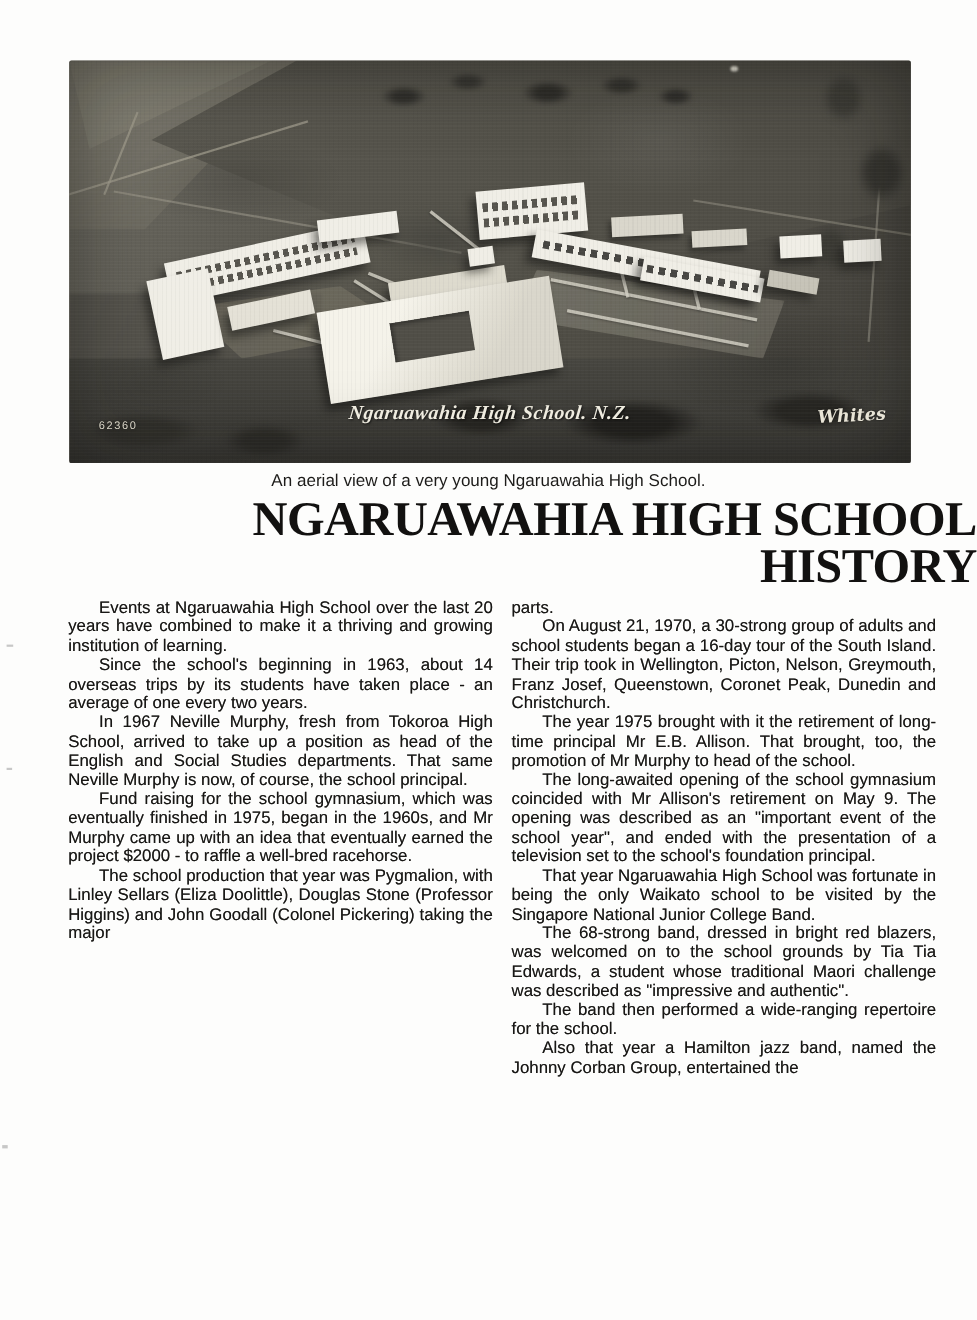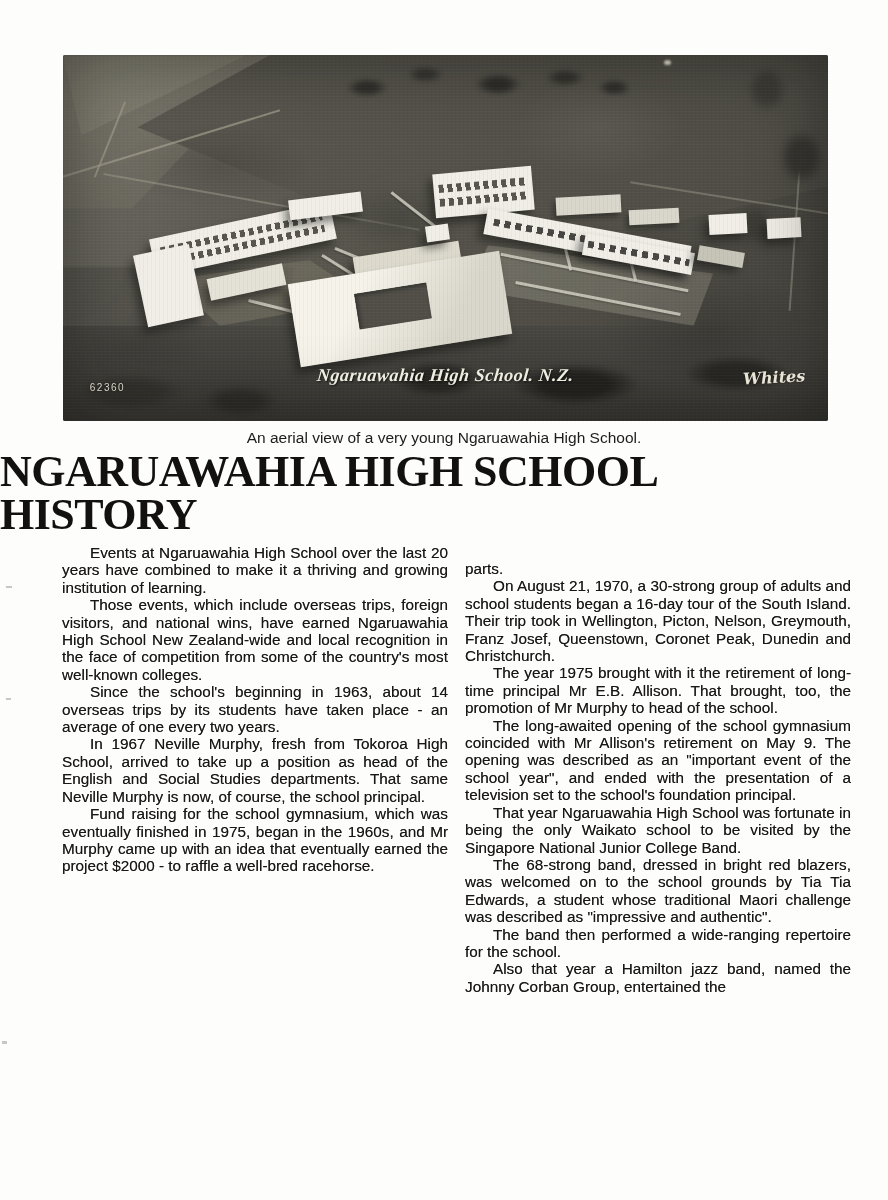--- a/index.html
+++ b/index.html
@@ -109,30 +109,30 @@
     text-shadow:1px 1px 2px rgba(0,0,0,.65);transform:skewX(-6deg);}
   .photo-serial{position:absolute;left:3.5%;top:89.5%;
     font:400 10px/1 "Liberation Sans",sans-serif;color:#d8d4c6;letter-spacing:1.5px;
     text-shadow:0 0 2px rgba(0,0,0,.5);}
   .photo-signature{position:absolute;right:3%;top:86%;
     font:italic 700 16px/1 "DejaVu Serif",serif;color:#e8e4d6;transform:rotate(-3deg);
     text-shadow:0 0 2px rgba(0,0,0,.5);}
   
   .caption{position:absolute;left:0;top:429px;width:888px;margin:0;text-align:center;
     font-size:15.5px;color:#1d1c1a;}
-  .title{position:absolute;left:0;top:450px;width:888px;margin:0;text-align:left;
+  .title{position:absolute;left:0;top:450px;width:888px;margin:0;text-align:right;
     font:700 44px/43px "Liberation Serif",serif;letter-spacing:-.5px;color:#121110;}
   .title span{display:block;}
   
   .columns{position:absolute;left:62px;top:544px;width:790px;display:flex;gap:17px;}
   .col{flex:0 0 386px;max-width:386px;
     font-size:15.3px;line-height:17.4px;text-align:justify;color:#181715;
     text-shadow:0 0 .5px rgba(25,24,22,.65);}
   .col p{margin:0;text-indent:28px;}
-  .col p.no-indent{text-indent:0;margin-top:16px;}
+  .col p.no-indent{text-indent:0;}
   
   .art{position:absolute;background:#9a9a9a;opacity:.55;}
   .art.a1{left:6px;top:586px;width:6px;height:2px;}
   .art.a2{left:6px;top:698px;width:5px;height:2px;}
   .art.a3{left:2px;top:1041px;width:5px;height:3px;}
 </style>
 </head>
 <body>
 
 <div>
@@ -192,24 +192,24 @@
   <p class="caption">An aerial view of a very young Ngaruawahia High School.</p>
 
   <h1 class="title">
     <span>NGARUAWAHIA HIGH SCHOOL</span>
     <span>HISTORY</span>
   </h1>
 
   <div class="columns">
     <div class="col">
       <p>Events at Ngaruawahia High School over the last 20 years have combined to make it a thriving and growing institution of learning.</p>
-      <p>Those events, which include overseas trips, foreign visitors, and national wins, have earned Ngaruawahia High School New Zealand-wide and local recognition in the face of competition from some of the country's most well-known colleges.</p>
       <p>Since the school's beginning in 1963, about 14 overseas trips by its students have taken place - an average of one every two years.</p>
       <p>In 1967 Neville Murphy, fresh from Tokoroa High School, arrived to take up a position as head of the English and Social Studies departments. That same Neville Murphy is now, of course, the school principal.</p>
       <p>Fund raising for the school gymnasium, which was eventually finished in 1975, began in the 1960s, and Mr Murphy came up with an idea that eventually earned the project $2000 - to raffle a well-bred racehorse.</p>
+      <p>The school production that year was Pygmalion, with Linley Sellars (Eliza Doolittle), Douglas Stone (Professor Higgins) and John Goodall (Colonel Pickering) taking the major</p>
     </div>
     <div class="col">
       <p class="no-indent">parts.</p>
       <p>On August 21, 1970, a 30-strong group of adults and school students began a 16-day tour of the South Island. Their trip took in Wellington, Picton, Nelson, Greymouth, Franz Josef, Queenstown, Coronet Peak, Dunedin and Christchurch.</p>
       <p>The year 1975 brought with it the retirement of long-time principal Mr E.B. Allison. That brought, too, the promotion of Mr Murphy to head of the school.</p>
       <p>The long-awaited opening of the school gymnasium coincided with Mr Allison's retirement on May 9. The opening was described as an "important event of the school year", and ended with the presentation of a television set to the school's foundation principal.</p>
       <p>That year Ngaruawahia High School was fortunate in being the only Waikato school to be visited by the Singapore National Junior College Band.</p>
       <p>The 68-strong band, dressed in bright red blazers, was welcomed on to the school grounds by Tia Tia Edwards, a student whose traditional Maori challenge was described as "impressive and authentic".</p>
       <p>The band then performed a wide-ranging repertoire for the school.</p>
       <p>Also that year a Hamilton jazz band, named the Johnny Corban Group, entertained the</p>

